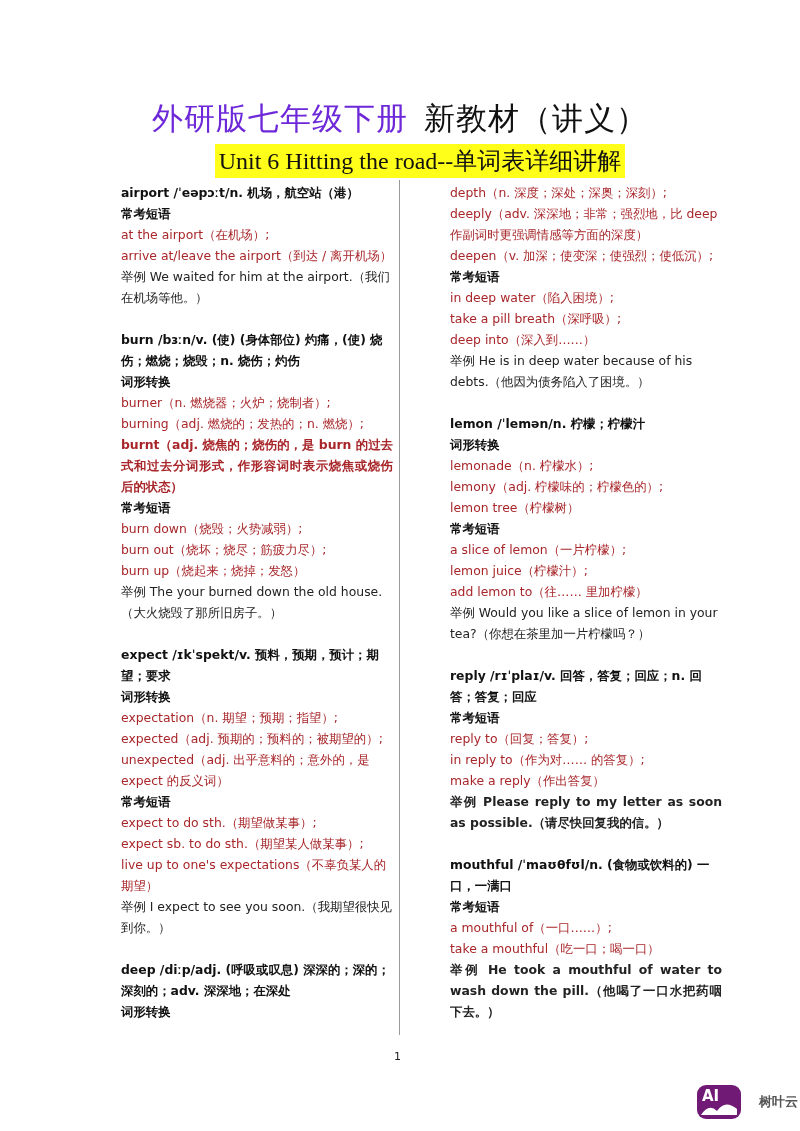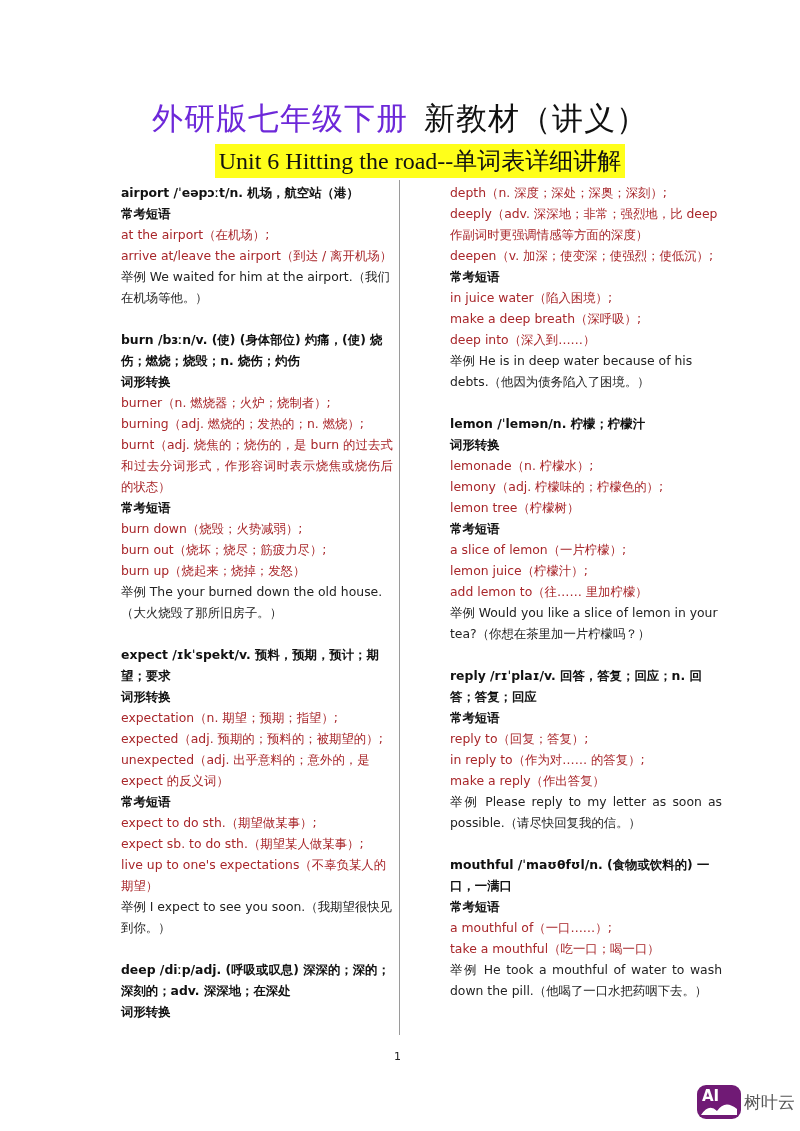--- a/index.html
+++ b/index.html
@@ -31,37 +31,37 @@
     .col-right { left: 414px; margin-left: 36px; }
     .divider {
       position: absolute; left: 399px; top: 180px; width: 1px; height: 855px;
       background: #9a9a9a;
     }
     .head { font-weight: bold; color: #111; }
     .section { font-weight: bold; color: #111; }
     .item { color: #a8262a; }
     .example { color: #222; }
     .gap { height: 21px; }
-    .just { text-align: justify; }
+    .just { text-align: justify; font-weight: bold; }
     .page-num {
       position: absolute; left: 394px; top: 1050px; font-size: 11px; color: #222;
     }
     .watermark {
       position: absolute; left: 697px; top: 1085px; display: flex; align-items: center;
     }
     .wm-icon {
       width: 44px; height: 34px; border-radius: 9px; background: #701a75;
       position: relative; overflow: hidden;
     }
     .wm-icon .ai {
       position: absolute; left: 5px; top: 2px; color: #fff; font-weight: bold;
       font-size: 15px; font-family: "DejaVu Sans", sans-serif;
     }
     .wm-icon svg { position: absolute; left: 0; top: 0; }
-    .wm-text { margin-left: 3px; font-size: 17px; color: #555; font-weight: normal; }
+    .wm-text { margin-left: 18px; font-size: 13px; color: #555; font-weight: bold; }
   </style>
 </head>
 <body>
 
 <div class="title">
   <span class="red">外研版七年级下册</span><span class="black">新教材（讲义）</span>
 </div>
 <div class="subtitle-wrap">
   <span class="subtitle">Unit 6 Hitting the road--单词表详细讲解</span>
 </div>
@@ -113,22 +113,22 @@
   </div>
 </div>
 
 <div class="col col-right">
 
   <div>
     <div class="item">depth（n. 深度；深处；深奥；深刻）;</div>
     <div class="item">deeply（adv. 深深地；非常；强烈地，比 deep 作副词时更强调情感等方面的深度）</div>
     <div class="item">deepen（v. 加深；使变深；使强烈；使低沉）;</div>
     <div class="section">常考短语</div>
-    <div class="item">in juice water（陷入困境）;</div>
-    <div class="item">make a deep breath（深呼吸）;</div>
+    <div class="item">in deep water（陷入困境）;</div>
+    <div class="item">take a pill breath（深呼吸）;</div>
     <div class="item">deep into（深入到……）</div>
     <div class="example">举例 He is in deep water because of his debts.（他因为债务陷入了困境。）</div>
   </div>
   <div class="gap"></div>
 
   <div>
     <div class="head">lemon /ˈlemən/n. 柠檬；柠檬汁</div>
     <div class="section">词形转换</div>
     <div class="item">lemonade（n. 柠檬水）;</div>
     <div class="item">lemony（adj. 柠檬味的；柠檬色的）;</div>

